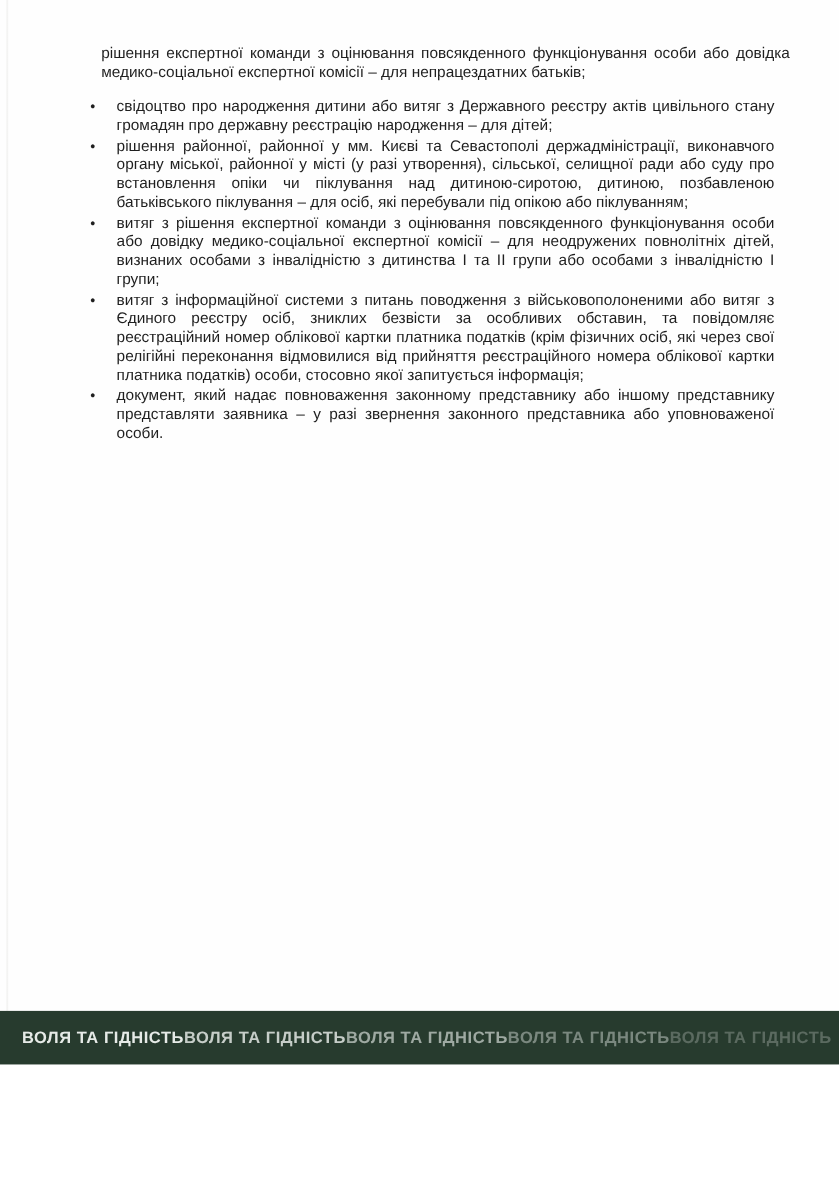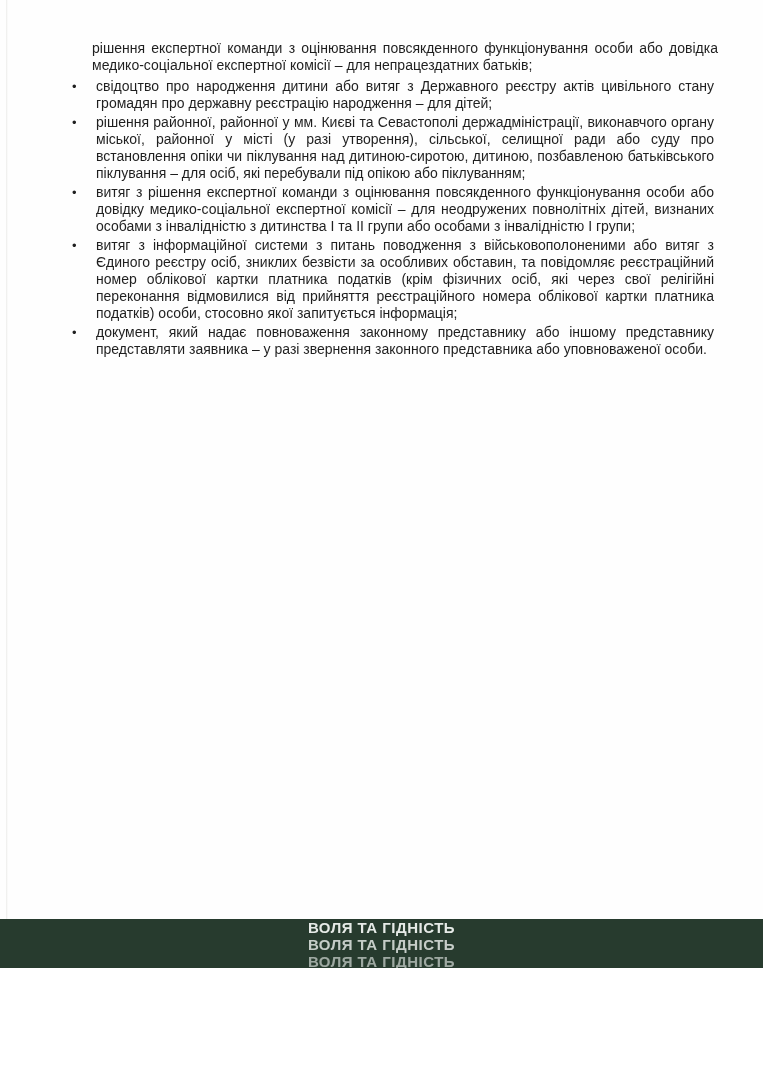--- a/index.html
+++ b/index.html
@@ -32,21 +32,21 @@
     left: 92px;
     width: 626px;
     font-size: 14px;
     line-height: 17px;
     text-align: justify;
   }
   .continuation {
     margin: 0 0 2px 0;
   }
   ul.doc-list {
-    margin: 4px;
+    margin: 14px;
     padding: 0;
     list-style: none;
   }
   ul.doc-list li {
     position: relative;
     margin: 0 0 2px 0;
   }
   ul.doc-list li::before {
     content: "\2022";
     position: absolute;
@@ -68,21 +68,20 @@
     left: 0;
     right: 0;
     bottom: 0;
     height: 49px;
     background: #273b2e;
     display: flex;
     align-items: center;
     justify-content: space-between;
     padding: 0 20px;
     box-sizing: border-box;
-    flex-direction: column;
   }
   .footer-bar .slogan {
     color: #eef2ef;
     font-weight: 700;
     font-size: 15px;
     letter-spacing: 0.5px;
     white-space: nowrap;
   }
   .footer-bar .slogan:nth-child(1) { opacity: 0.96; }
   .footer-bar .slogan:nth-child(2) { opacity: 0.80; }

